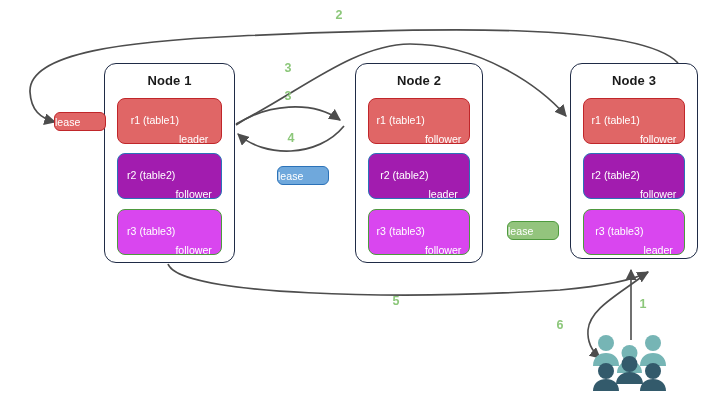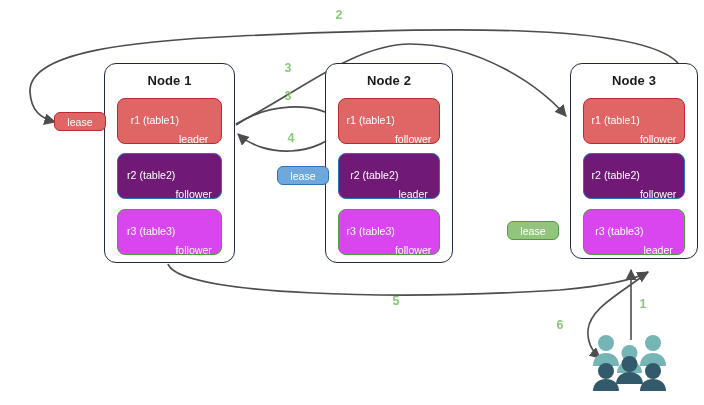--- a/index.html
+++ b/index.html
@@ -52,30 +52,29 @@
     flex-direction: row;
     align-items: center;
     justify-content: center;
     color: #ffffff;
     font-size: 10.6px;
     line-height: 13.5px;
     text-align: center;
   }
   .replica .l2 { display:block;margin-top:37px; }
   .rep-red   { background: #e06666; border: 1.4px solid #c0262a; }
-  .rep-blue  { background: #701a75; border: 1.4px solid #2b72b8; }
+  .rep-blue  { background: #a21caf; border: 1.4px solid #2b72b8; }
   .rep-green { background: #d946ef; border: 1.4px solid #4e9a3e; }
 
   .lease {
     position: absolute;
     border-radius: 6px;
     box-sizing: border-box;
     display: flex;
     align-items: center;
-    justify-content: center;
     color: #ffffff;
     font-size: 10.6px;
     height: 19px;
     width: 52px;
   }
   .lease-red   { background: #e06666; border: 1.4px solid #c0262a; }
   .lease-blue  { background: #6fa8dc; border: 1.4px solid #2b72b8; }
   .lease-green { background: #93c47d; border: 1.4px solid #4e9a3e; }
 
   .step-label {
@@ -134,21 +133,21 @@
     <div class="replica rep-blue" style="top:89px; height:46px;">
       <span>r2 (table2)</span>
       <span class="l2">follower</span>
     </div>
     <div class="replica rep-green" style="top:145px; height:46px;">
       <span>r3 (table3)</span>
       <span class="l2">follower</span>
     </div>
   </div>
 
-  <div class="node-box" style="left:325px; top:63px; width:128px; height:200px;text-decoration:underline;">
+  <div class="node-box" style="left:355px; top:63px; width:128px; height:200px;text-decoration:underline;">
     <div class="node-title">Node 2</div>
     <div class="replica rep-red" style="top:34px; height:46px;">
       <span>r1 (table1)</span>
       <span class="l2">follower</span>
     </div>
     <div class="replica rep-blue" style="top:89px; height:46px;">
       <span>r2 (table2)</span>
       <span class="l2">leader</span>
     </div>
     <div class="replica rep-green" style="top:145px; height:46px;">

